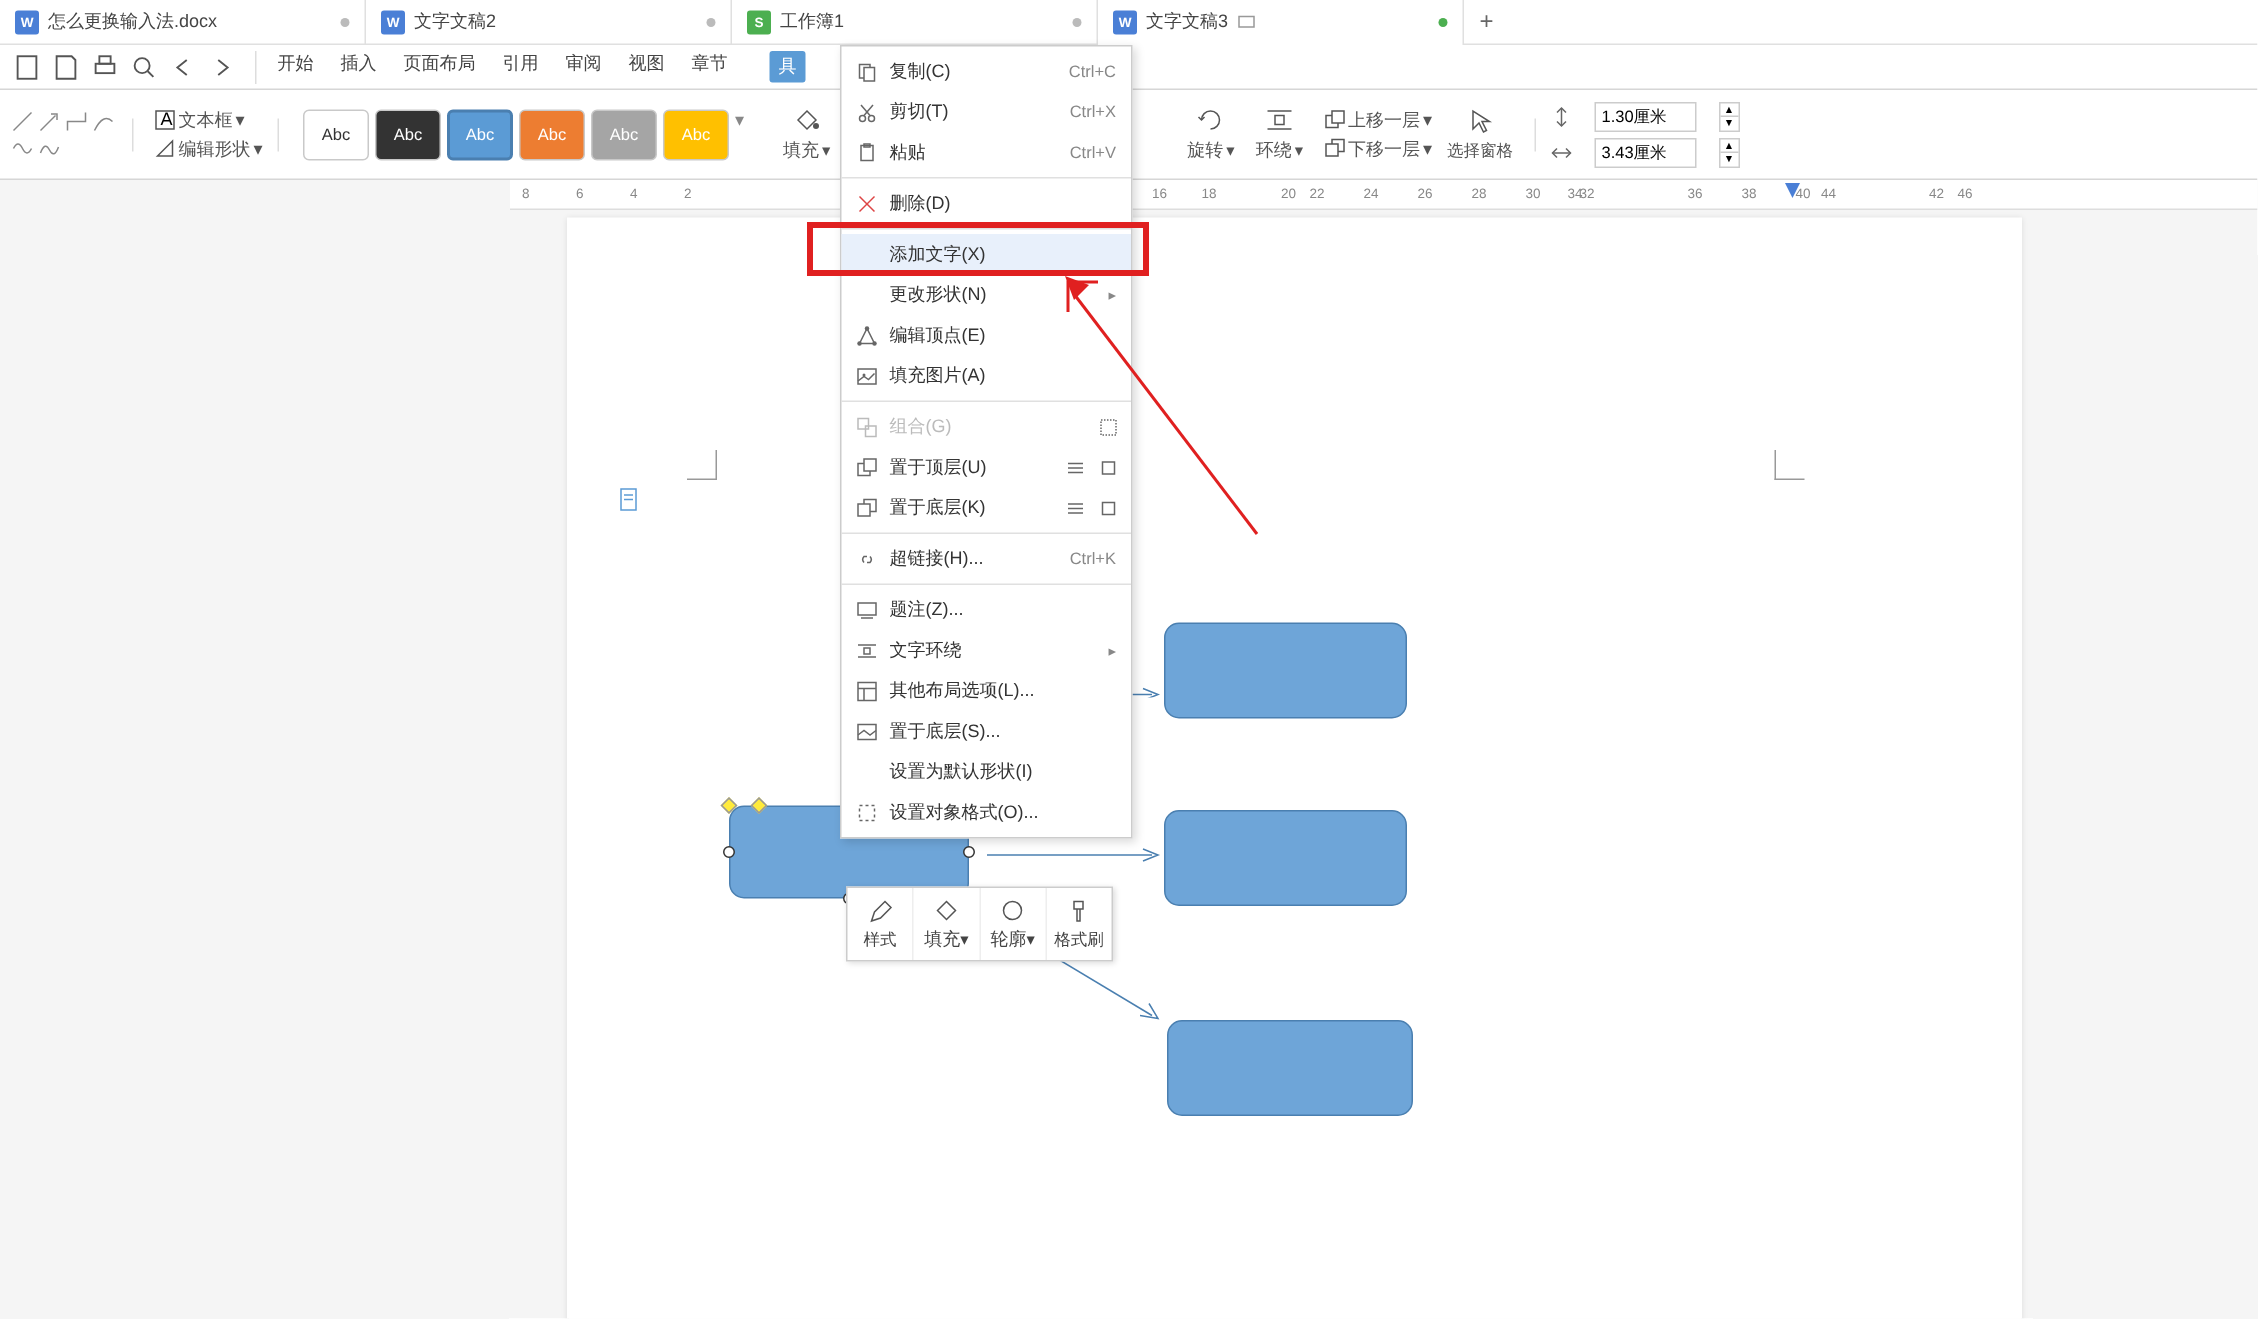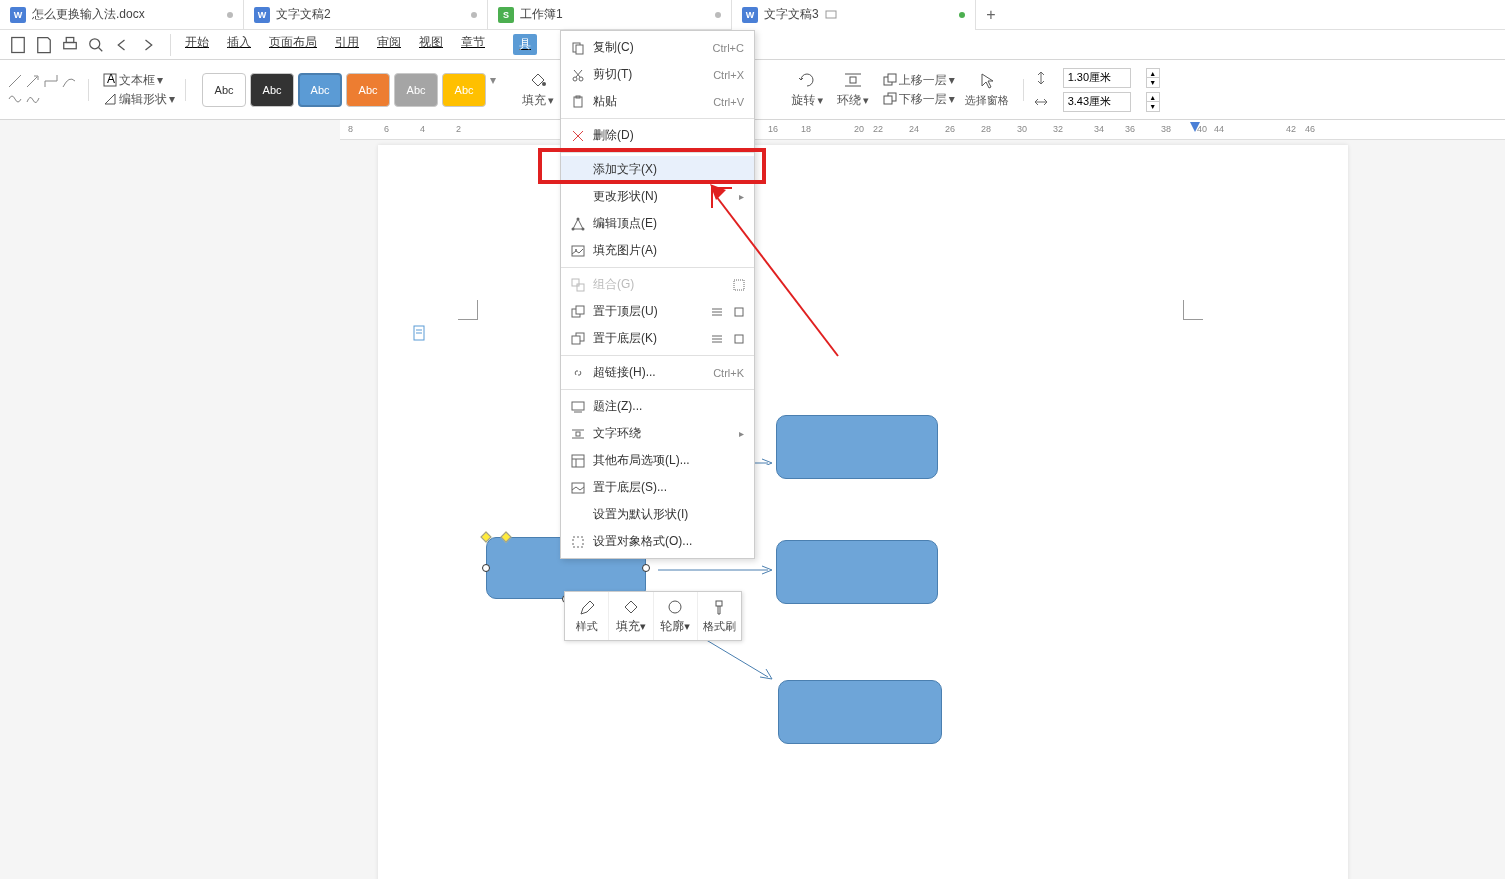--- a/index.html
+++ b/index.html
@@ -9,21 +9,21 @@
 .tab { height: 30px; width: 244px; display: flex; align-items: center; padding: 0 10px; border-right: 1px solid #e0e0e0; position: relative; }
 .tab-icon-w { width: 16px; height: 16px; background: #4a7fd6; border-radius: 2px; display: flex; align-items: center; justify-content: center; color: #fff; font-size: 9px; font-weight: bold; }
 .tab-icon-s { width: 16px; height: 16px; background: #4caf50; border-radius: 2px; display: flex; align-items: center; justify-content: center; color: #fff; font-size: 9px; font-weight: bold; }
 .tab-name { margin-left: 6px; color: #444; }
 .tab.active { background: #fff; }
 .tab .dot { position: absolute; right: 10px; width: 6px; height: 6px; background: #bbb; border-radius: 50%; }
 .tab .dot.green { background: #4caf50; }
 .tab-extra { display: flex; align-items: center; gap: 6px; padding: 0 6px; }
 .tab-plus { width: 30px; text-align: center; color: #666; font-size: 16px; cursor: pointer; }
 
-.ribbon { height: 30px; border-bottom: 1px solid #d6d6d6; display: flex; align-items: center; text-decoration: underline; }
+.ribbon { height: 30px; border-bottom: 1px solid #d6d6d6; display: flex; align-items: center; }
 .qa { display: flex; align-items: center; gap: 6px; padding: 0 8px; }
 .qa-btn { width: 20px; height: 20px; display: flex; align-items: center; justify-content: center; color: #555; cursor: pointer; }
 .sep { width: 1px; height: 22px; background: #ddd; margin: 0 4px; }
 .menus { display: flex; gap: 18px; padding-left: 10px; }
 .menu-item { color: #444; cursor: pointer; }
 .search-box { margin-left: 40px; display: flex; align-items: center; color: #999; gap: 4px; }
 .drawingtools-pill { background: #5b9bd5; color: #fff; padding: 2px 6px; border-radius: 2px; margin-left: 10px; }
 
 .toolbar { height: 60px; border-bottom: 1px solid #d6d6d6; display: flex; align-items: center; padding: 0 8px; gap: 6px; }
 .shape-picker { display: flex; flex-wrap: wrap; width: 70px; gap: 4px; }
@@ -329,21 +329,21 @@
     <span class="ruler-tick" style="left:116px">2</span>
     <span class="ruler-tick" style="left:428px">16</span>
     <span class="ruler-tick" style="left:461px">18</span>
     <span class="ruler-tick" style="left:514px">20</span>
     <span class="ruler-tick" style="left:533px">22</span>
     <span class="ruler-tick" style="left:569px">24</span>
     <span class="ruler-tick" style="left:605px">26</span>
     <span class="ruler-tick" style="left:641px">28</span>
     <span class="ruler-tick" style="left:677px">30</span>
     <span class="ruler-tick" style="left:713px">32</span>
-    <span class="ruler-tick" style="left:754px">34</span>
+    <span class="ruler-tick" style="left:705px">34</span>
     <span class="ruler-tick" style="left:785px">36</span>
     <span class="ruler-tick" style="left:821px">38</span>
     <span class="ruler-tick" style="left:857px">40</span>
     <span class="ruler-tick" style="left:946px">42</span>
     <span class="ruler-tick" style="left:874px">44</span>
     <span class="ruler-tick" style="left:965px">46</span>
     <svg class="cursor-marker" style="left:850px">
         <path d="M0 0 L10 0 L5 10 Z" fill="currentColor"></path>
       </svg>
   </div>

